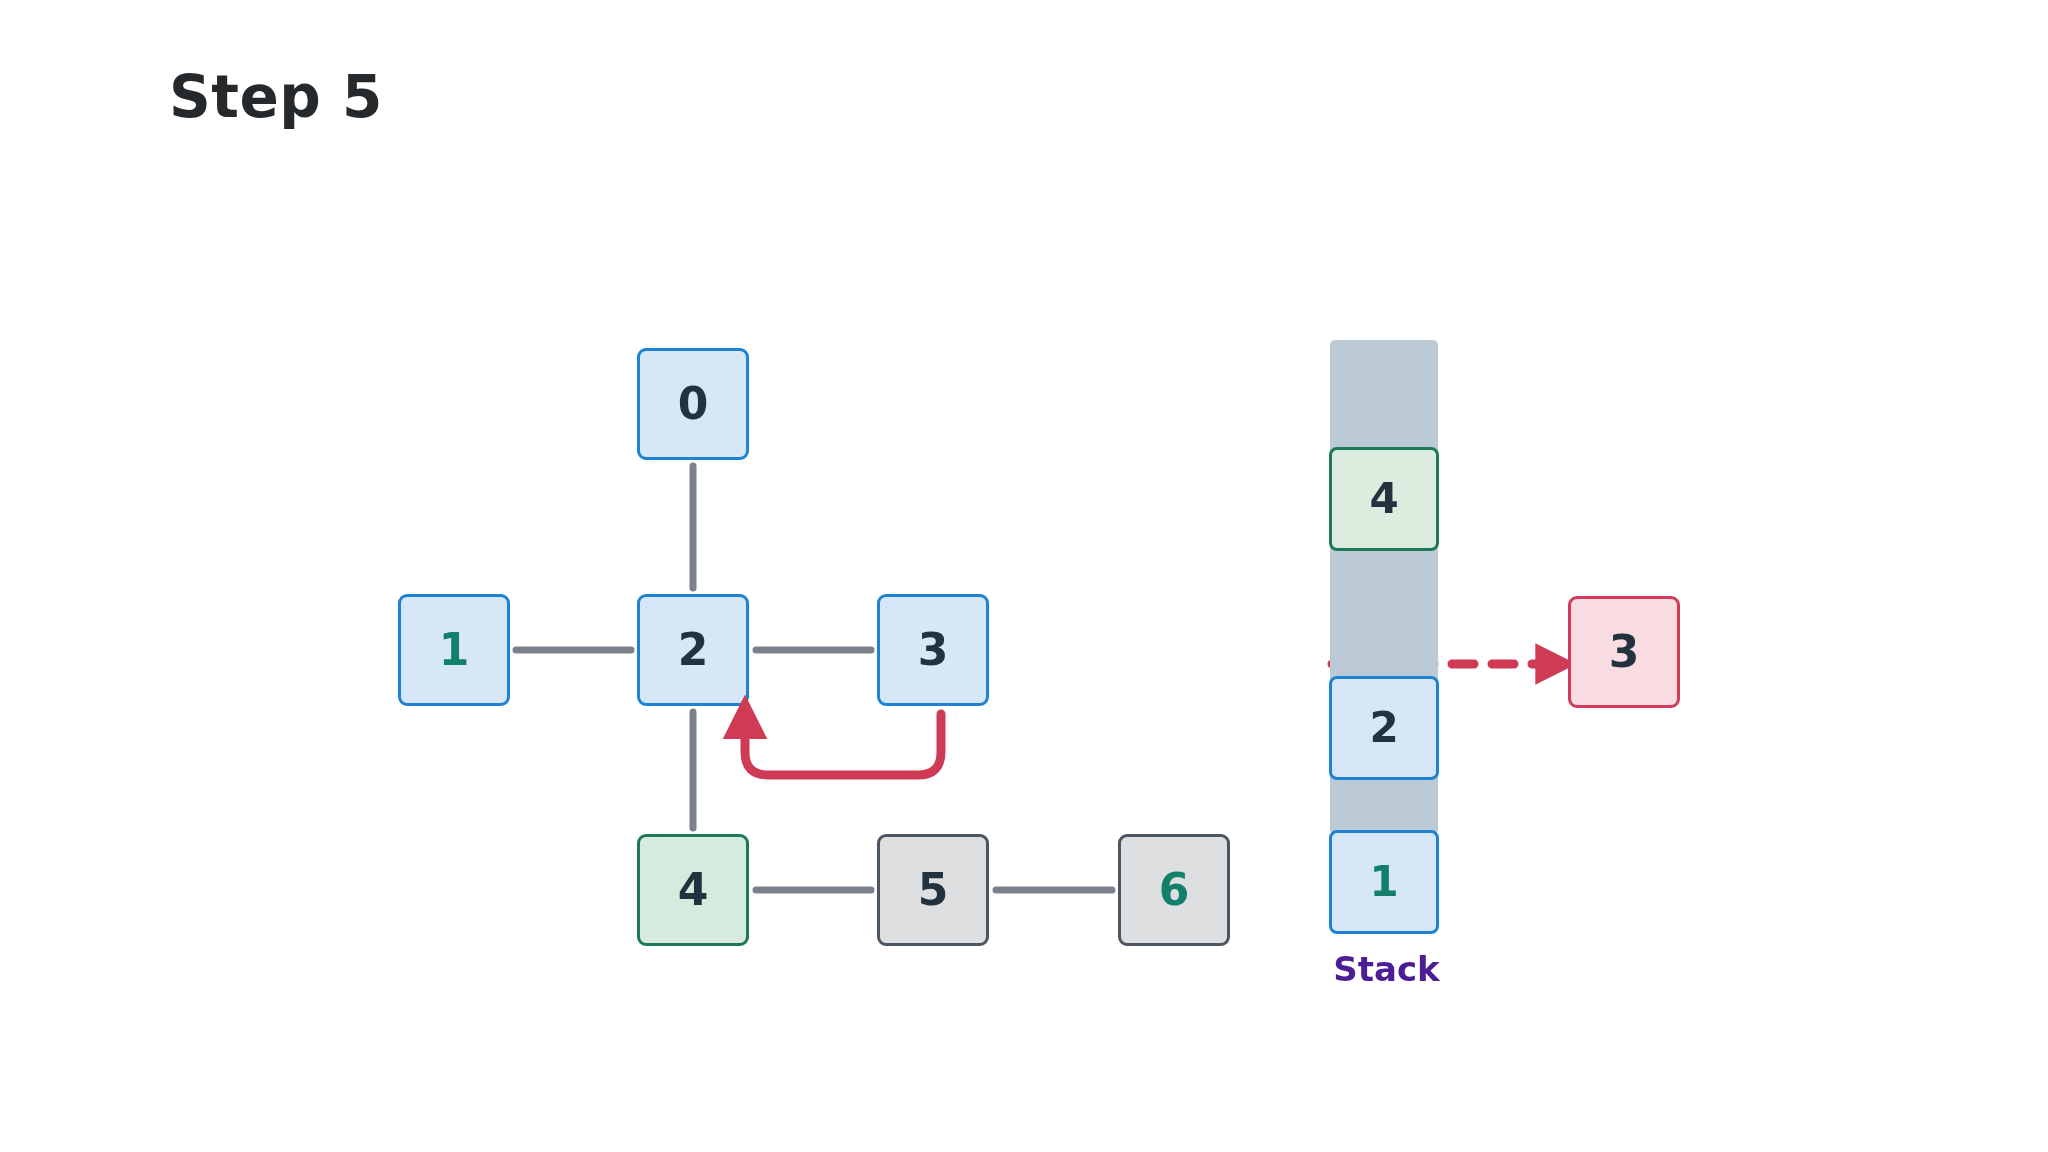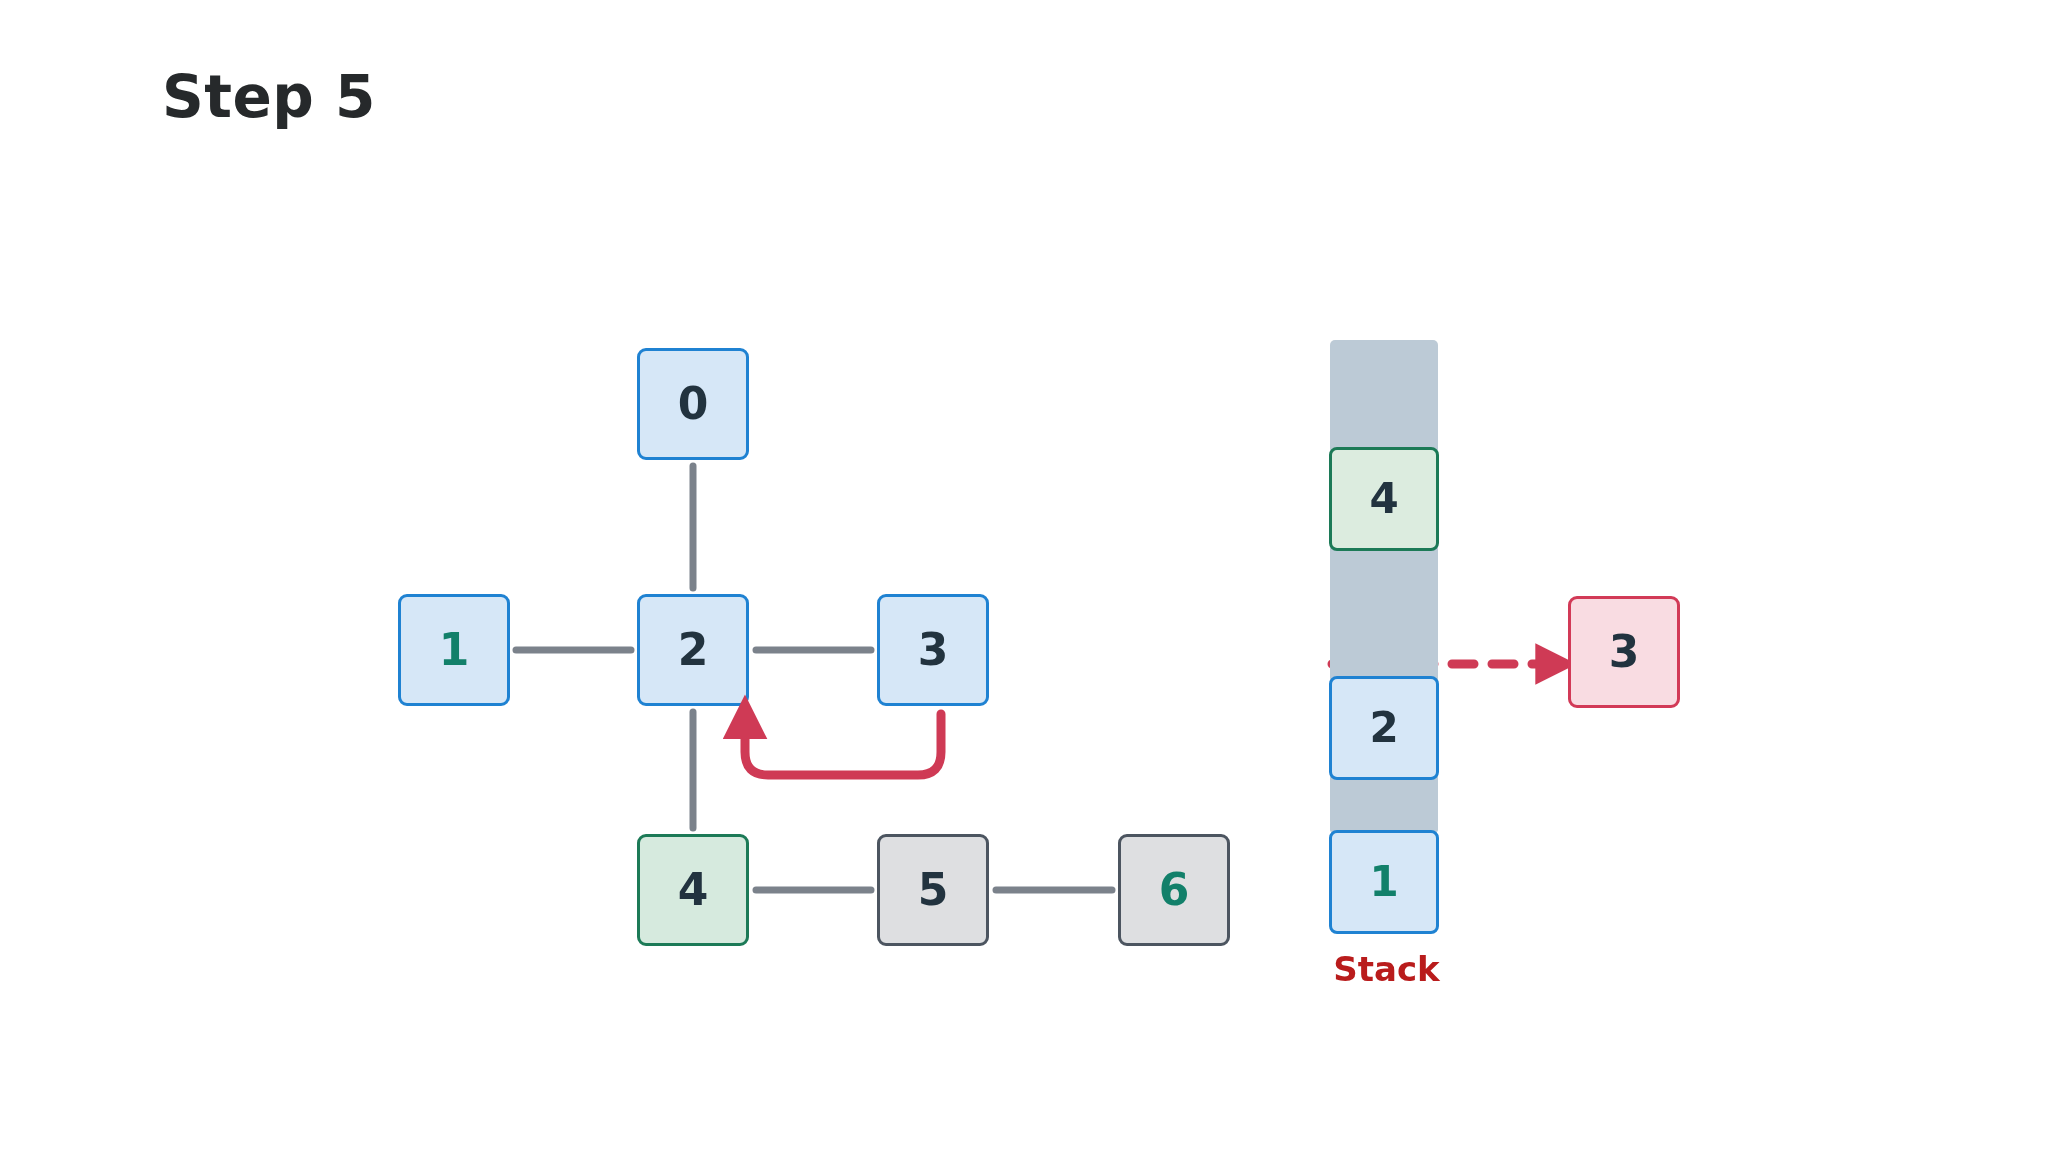--- a/index.html
+++ b/index.html
@@ -11,21 +11,21 @@
     width: 2048px;
     height: 1152px;
     position: relative;
     font-family: "DejaVu Sans", "Liberation Sans", sans-serif;
     overflow: hidden;
   }
 
   
   #page-title {
     position: absolute;
-    left: 162px;
+    left: 169px;
     top: 68px;
     font-size: 58px;
     font-weight: bold;
     color: #26292b;
     letter-spacing: 0.5px;
     line-height: 1;
   }
 
   
   #diagram {
@@ -92,21 +92,21 @@
   .stack-cell .txt-green { color: #12806a; }
 
   #stack-label {
     position: absolute;
     left: 1329px;
     top: 952px;
     width: 115px;
     text-align: center;
     font-size: 34px;
     font-weight: bold;
-    color: #b91c1c;
+    color: #4c1d95;
     line-height: 1;
   }
 </style>
 </head>
 <body>
 
 <div id="page-title">Step 5</div>
 
 <div id="diagram">
 

